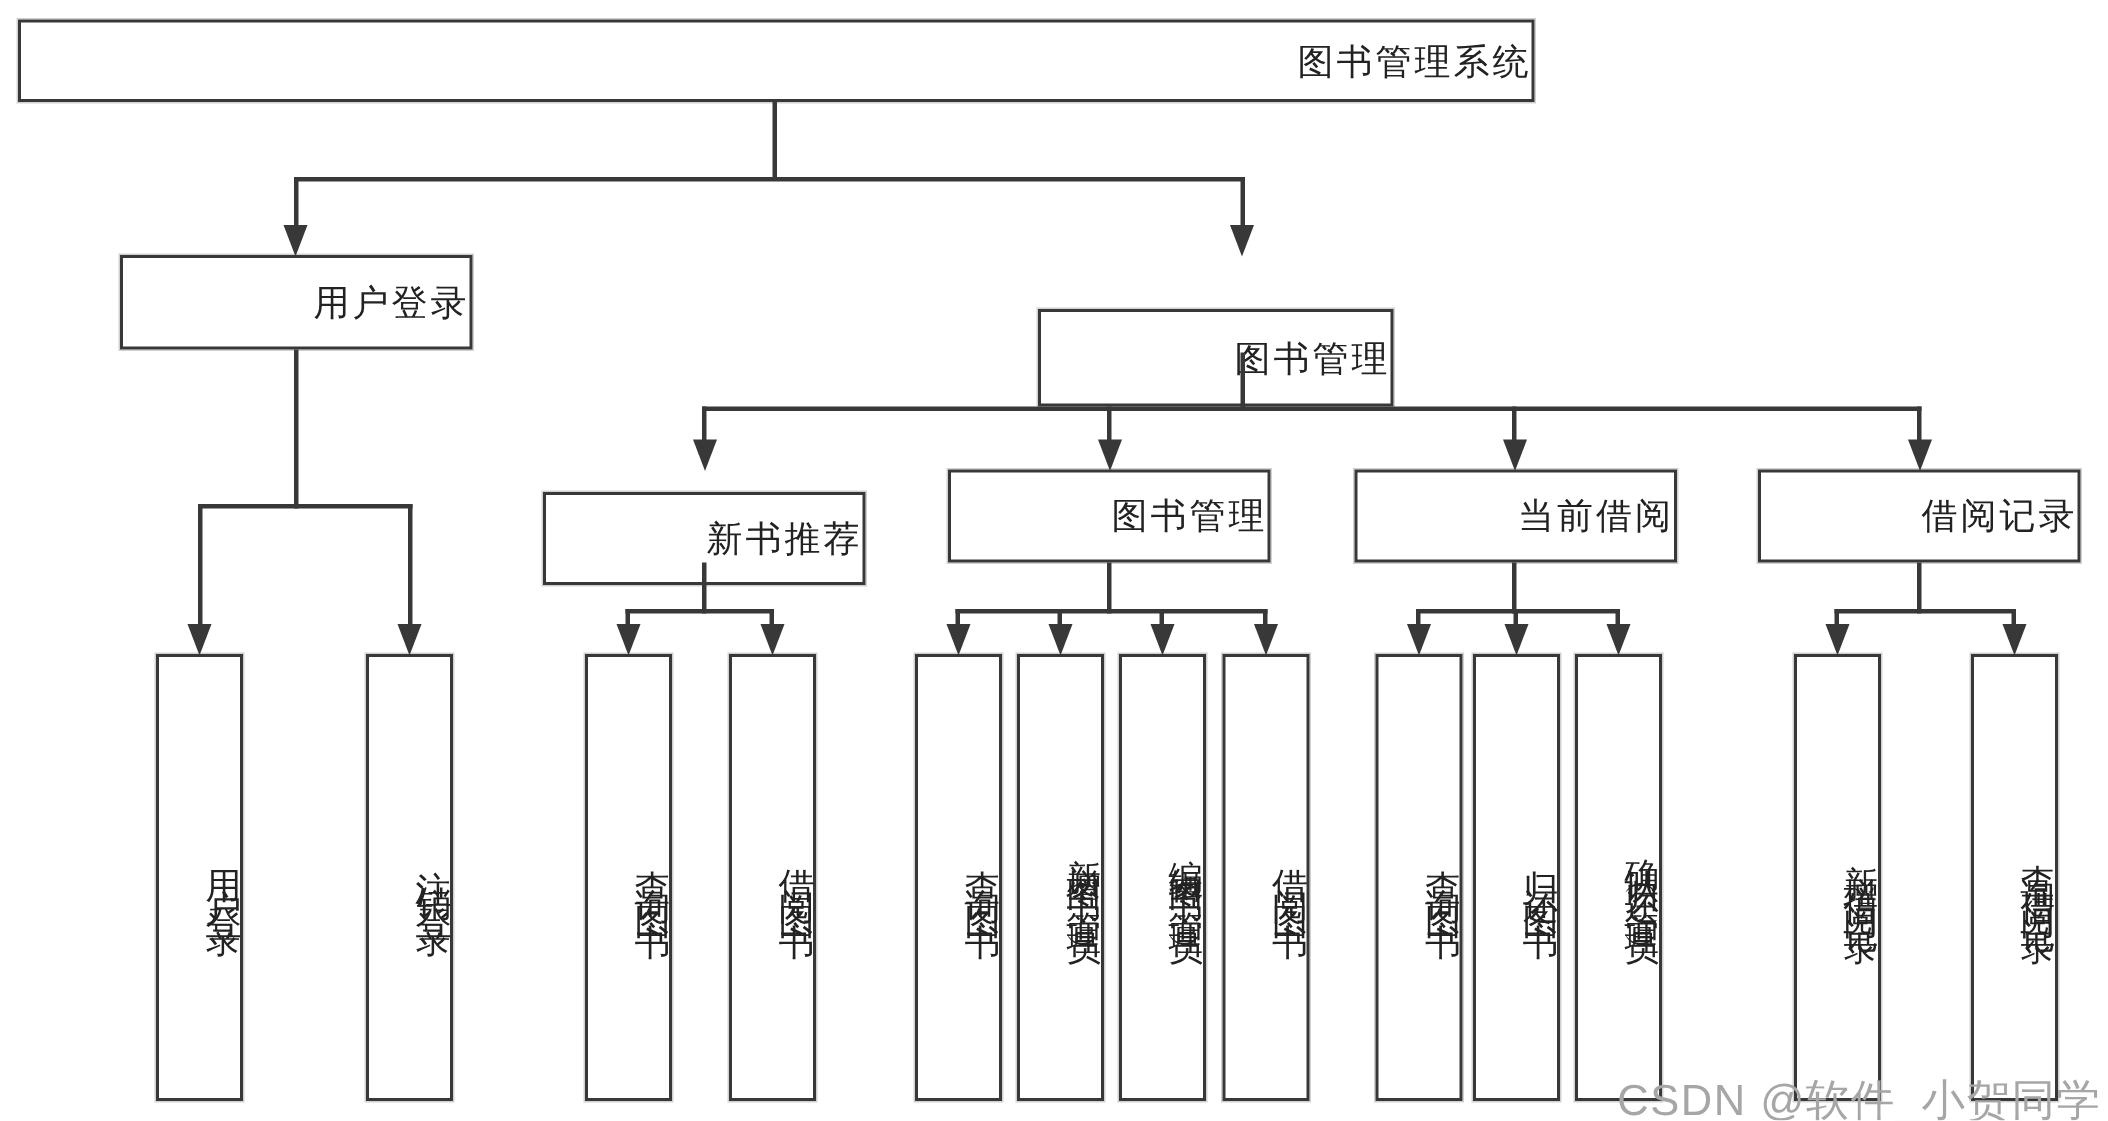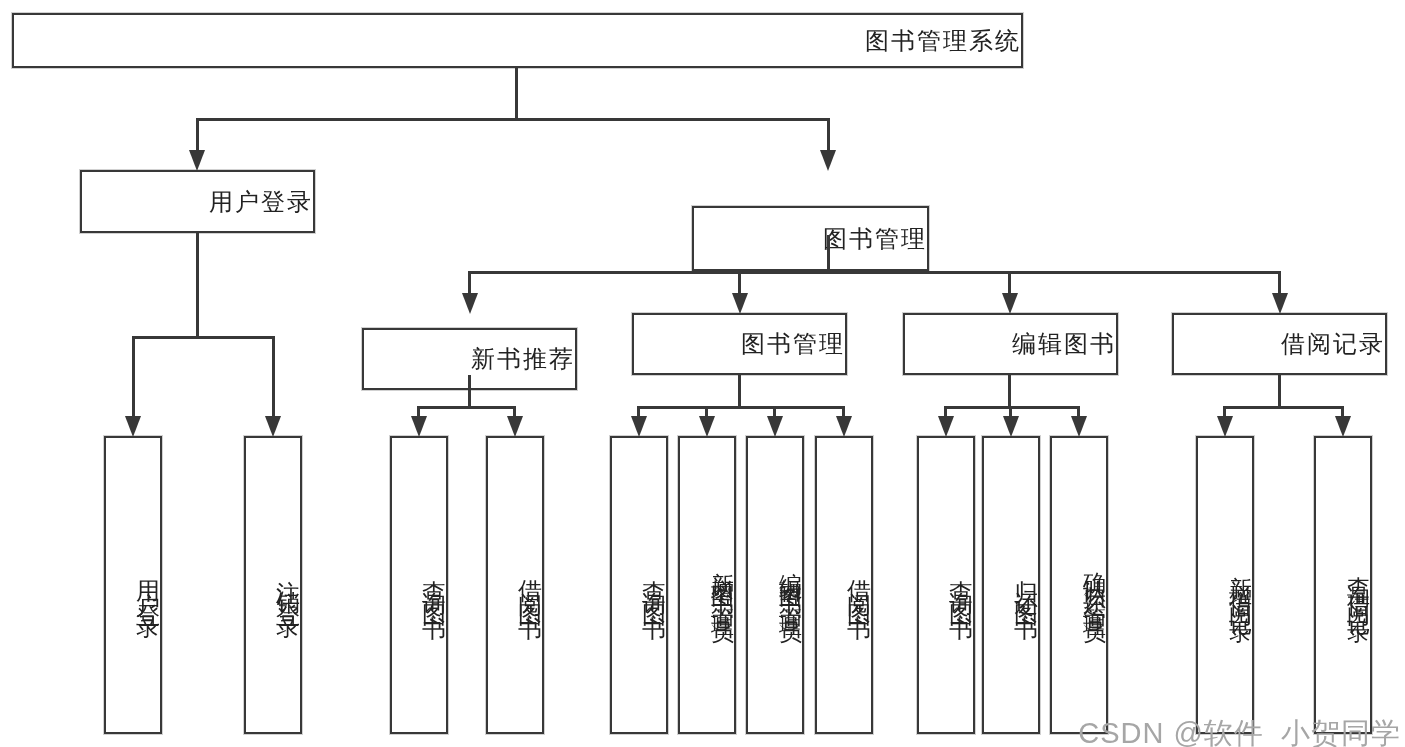--- a/index.html
+++ b/index.html
@@ -82,21 +82,21 @@
     <span>图书管理</span>
   </div>
 
   <div class="box hdr" style="left:362px;top:328px;width:215px;height:62px;">
     <span>新书推荐</span>
   </div>
   <div class="box hdr" style="left:632px;top:313px;width:215px;height:62px;">
     <span>图书管理</span>
   </div>
   <div class="box hdr" style="left:903px;top:313px;width:215px;height:62px;">
-    <span>编辑图书</span>
+    <span>当前借阅</span>
   </div>
   <div class="box hdr" style="left:1172px;top:313px;width:215px;height:62px;">
     <span>借阅记录</span>
   </div>
 
   <div class="box leaf" style="left:104px;top:436px;width:58px;height:298px;">
     <span>用户登录</span>
   </div>
   <div class="box leaf" style="left:244px;top:436px;width:58px;height:298px;">
     <span>注销登录</span>

